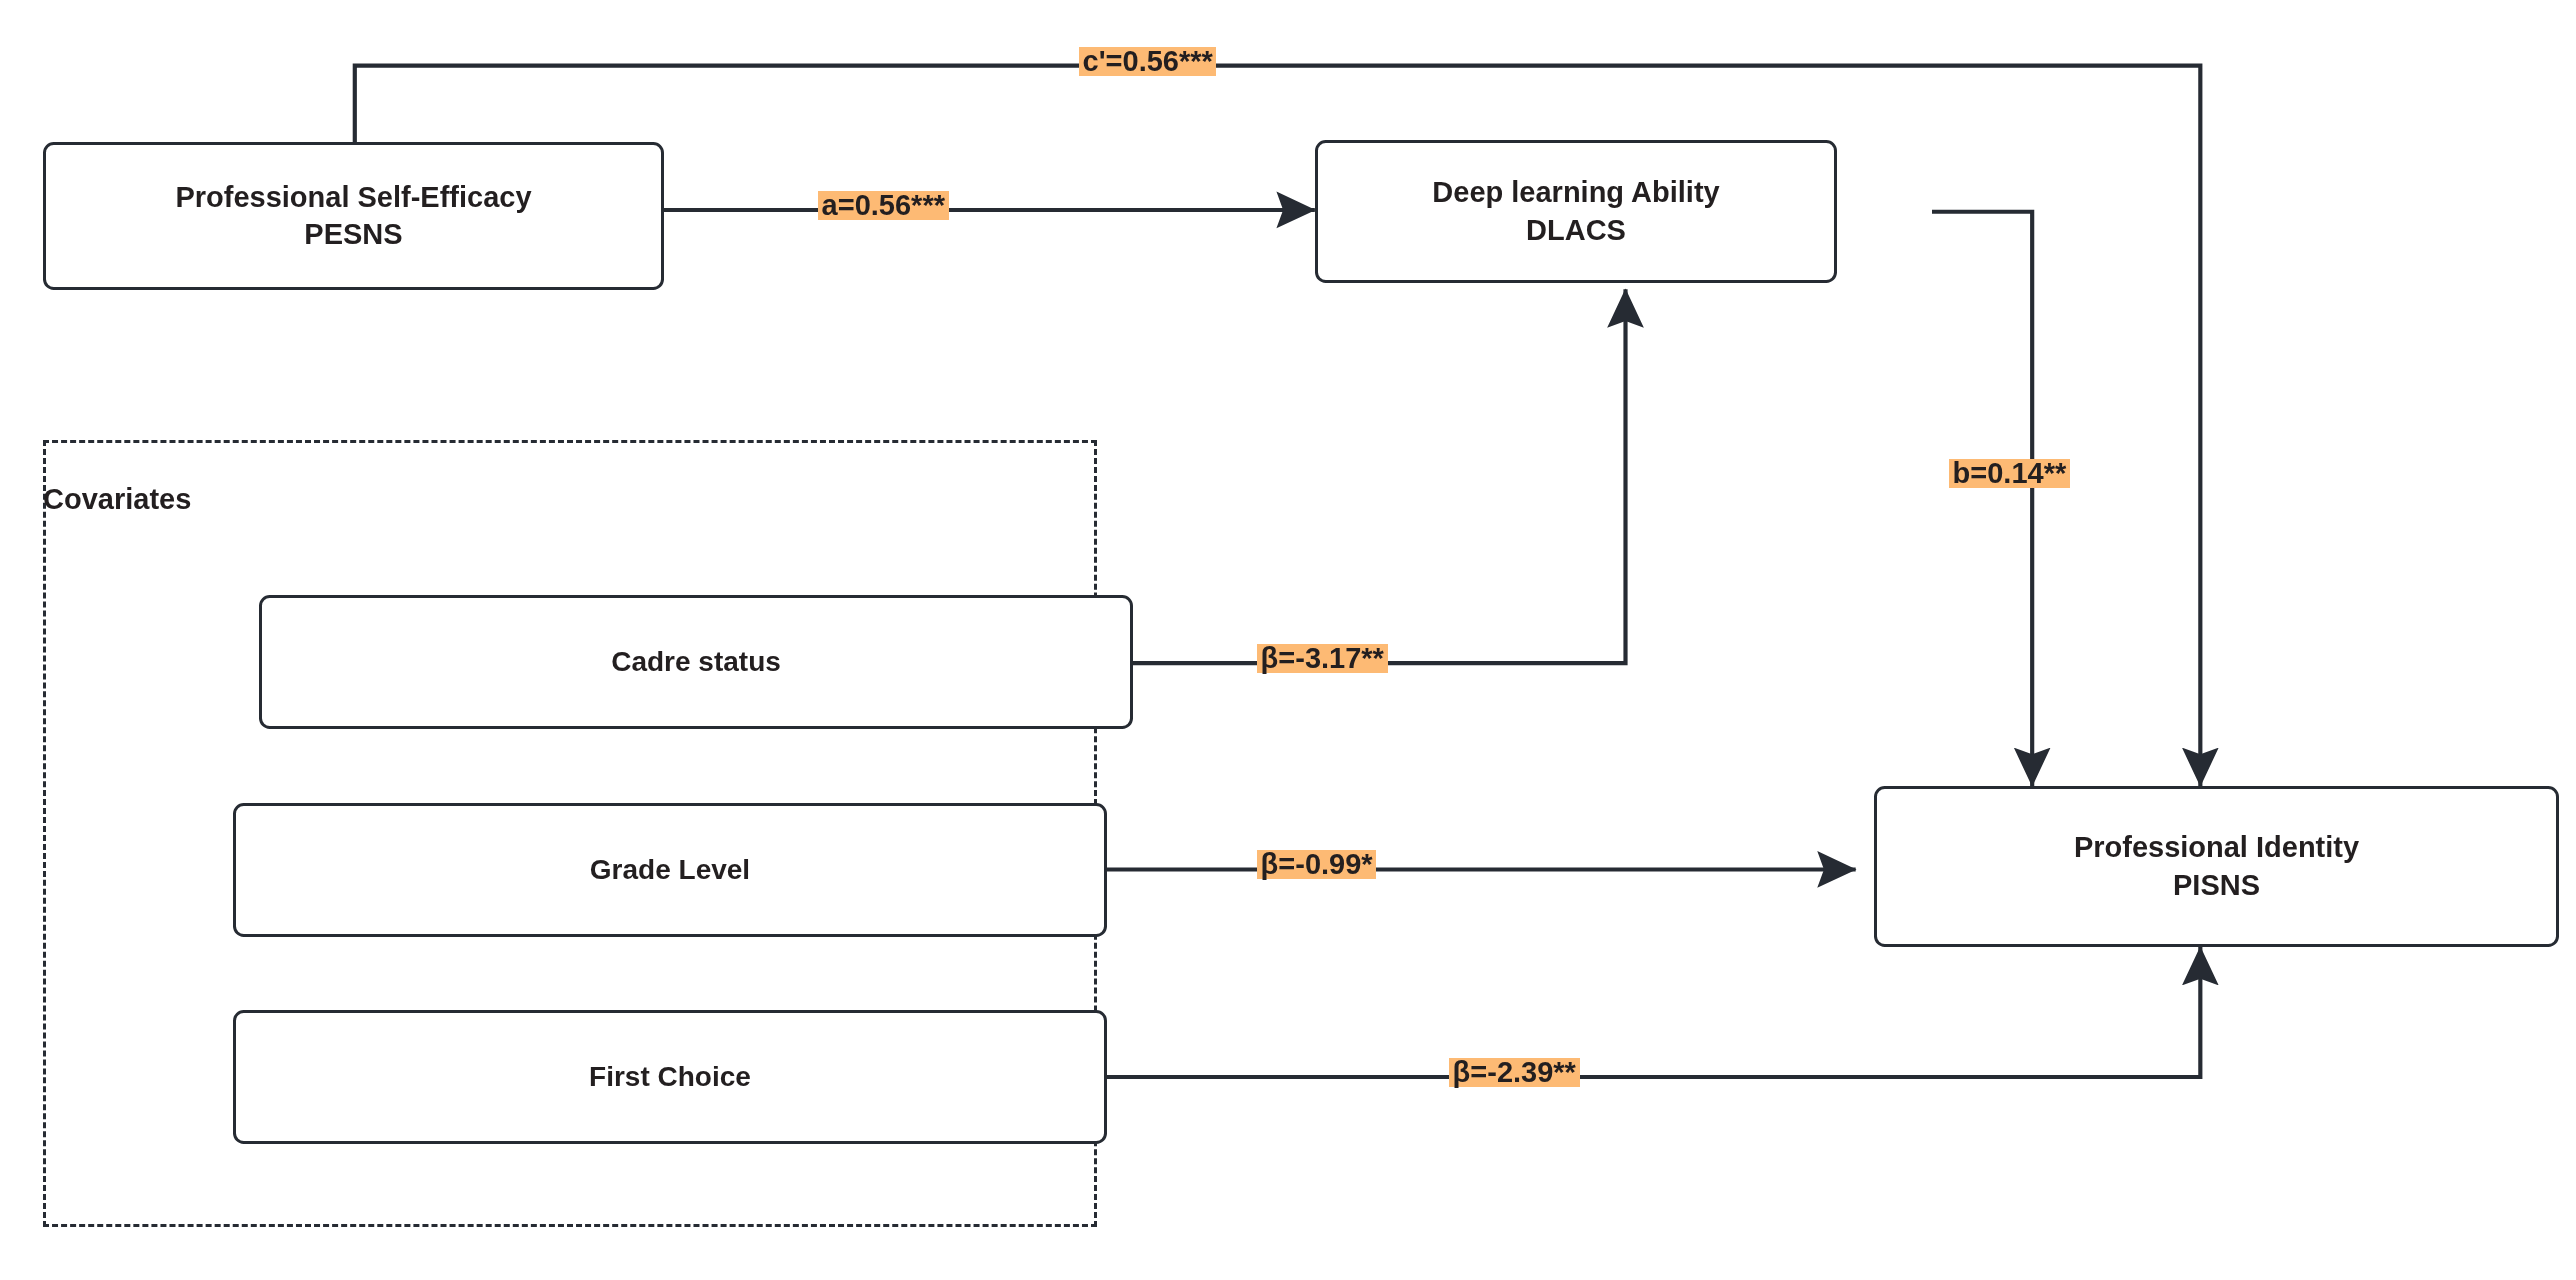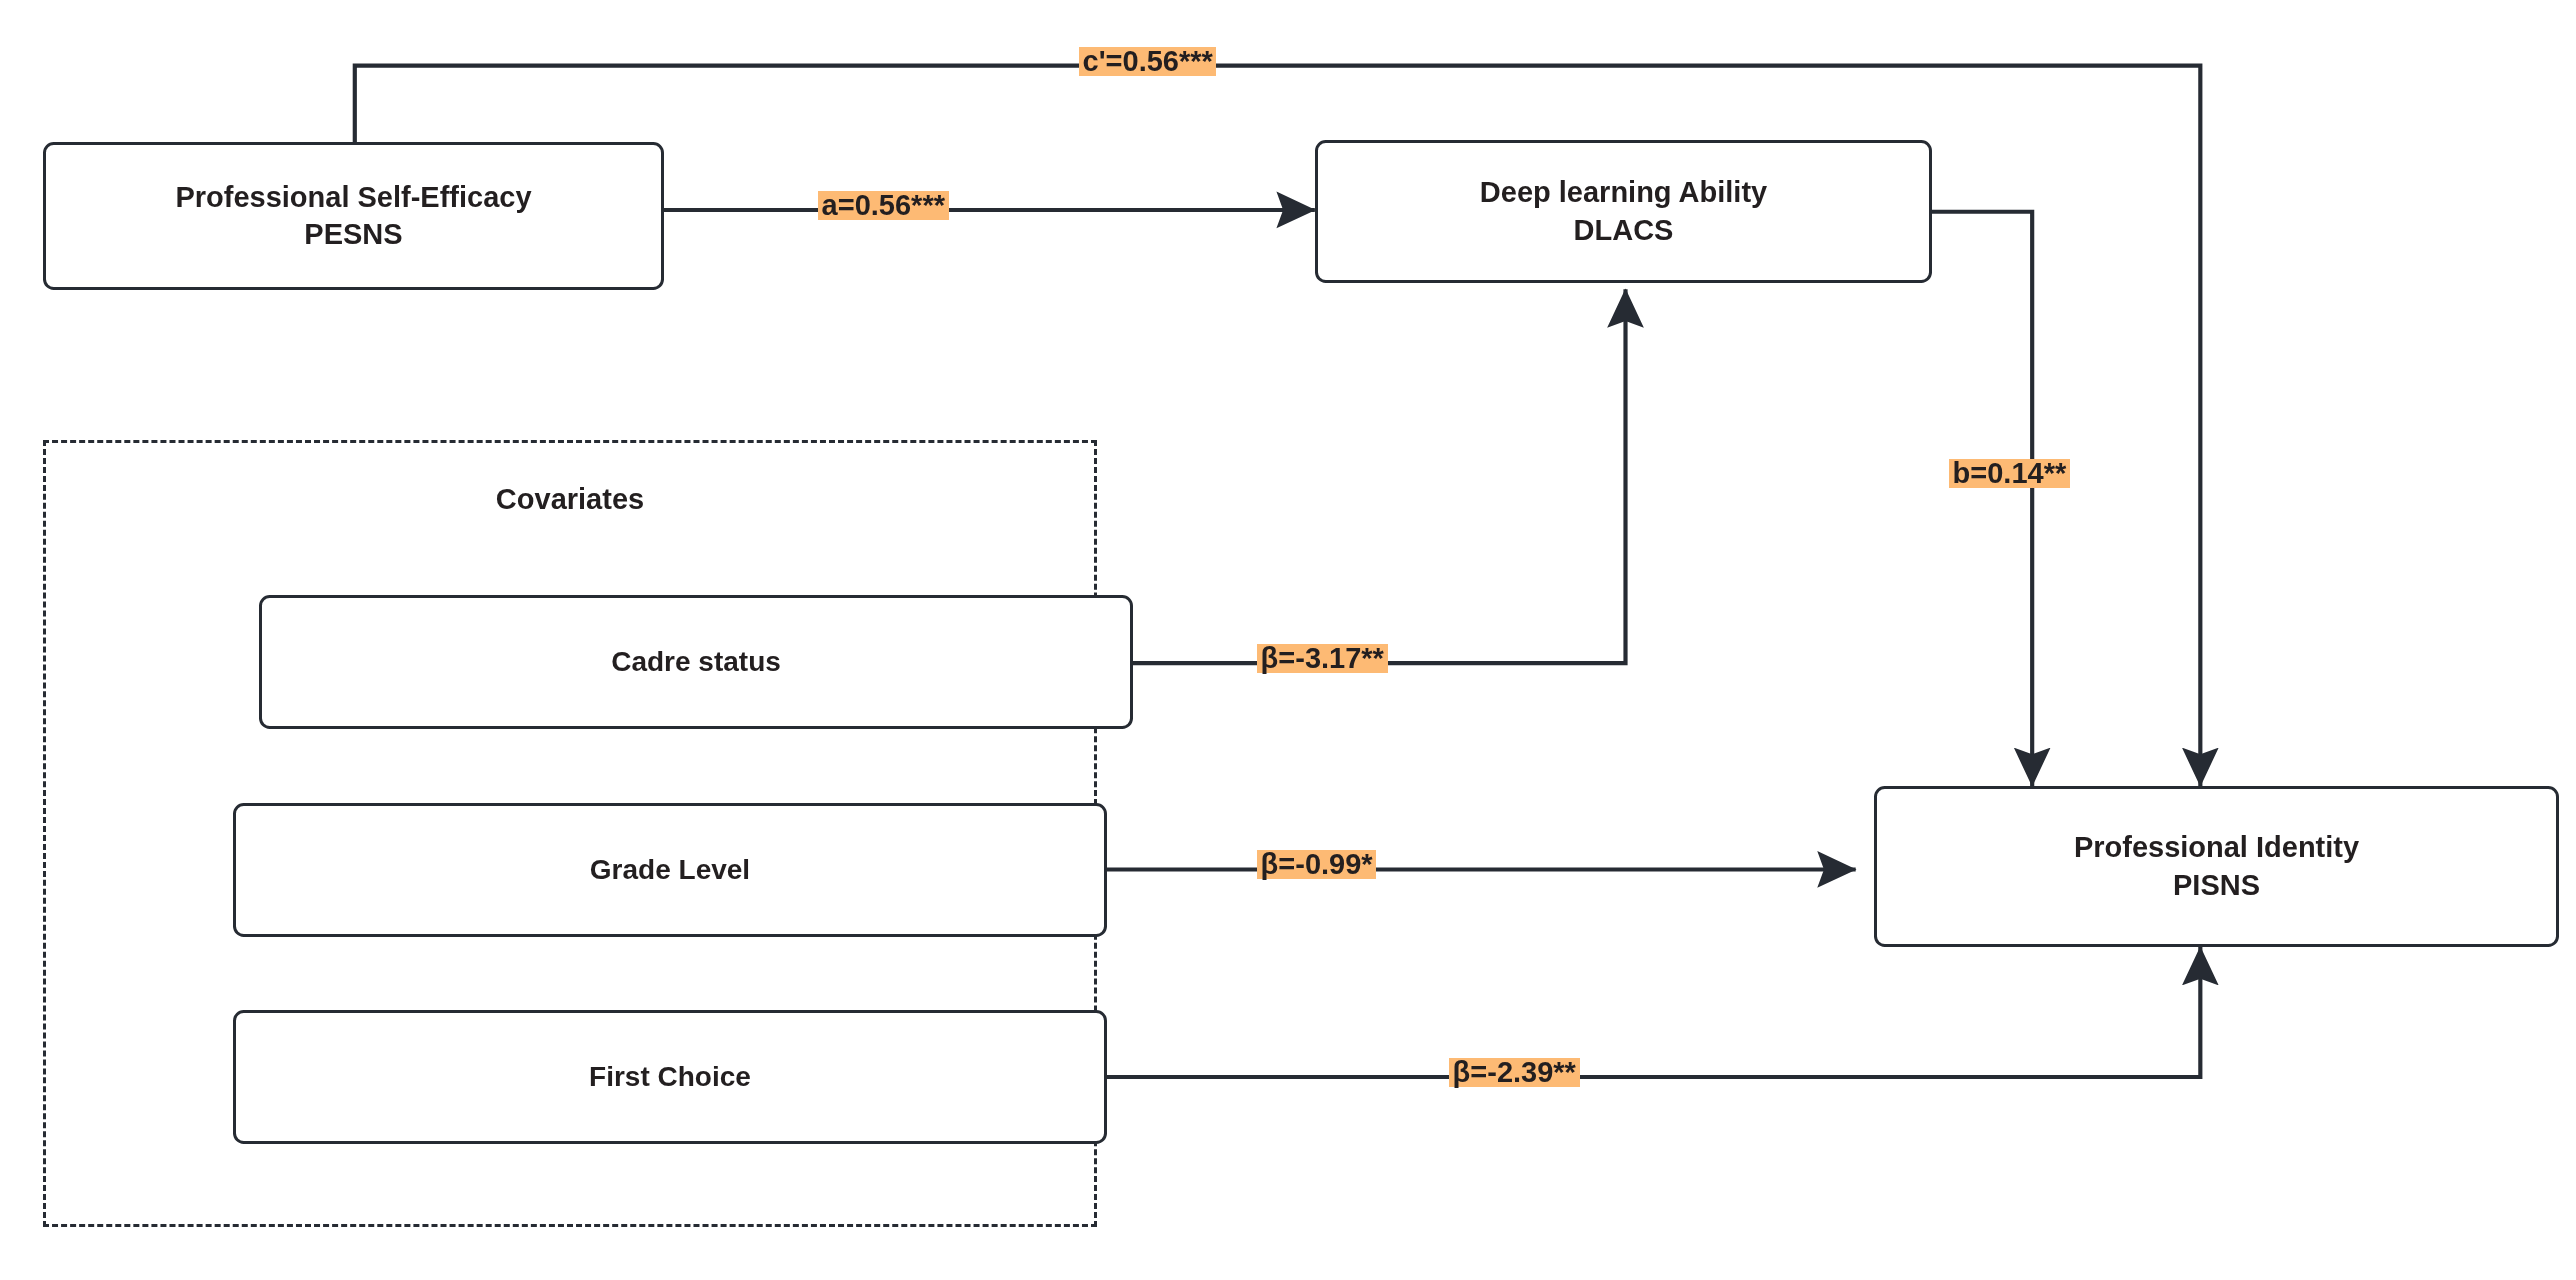--- a/index.html
+++ b/index.html
@@ -57,21 +57,21 @@
     box-sizing: border-box;
     border: 3.6px dashed #262b33;
     background: transparent;
   }
   .covariates-title {
     position: absolute;
     font-size: 29px;
     font-weight: bold;
     color: #231f20;
     white-space: nowrap;
-    text-align: center;
+    text-align: left;
   }
   .path-label {
     position: absolute;
     font-size: 29px;
     font-weight: bold;
     color: #231f20;
     white-space: nowrap;
     background: #fdba74;
     padding: 0 3.6px;
     line-height: 1;
@@ -110,21 +110,21 @@
 
   <div class="covariates-frame" style="left:43px; top:440px; width:1054px; height:787px;"></div>
 
   <div class="covariates-title" style="left:43px; top:483px; width:1054px;">Covariates</div>
 
   <div class="node-box big-node" style="left:43px; top:142px; width:621px; height:148px;">
     <span class="node-line">Professional Self-Efficacy</span>
     <span class="node-line">PESNS</span>
   </div>
 
-  <div class="node-box big-node" style="left:1315px; top:140px; width:617px; height:143px;">
+  <div class="node-box big-node" style="left:1315px; top:140px; width:522px; height:143px;">
     <span class="node-line">Deep learning Ability</span>
     <span class="node-line">DLACS</span>
   </div>
 
   <div class="node-box big-node" style="left:1854px; top:786px; width:685px; height:161px;margin-left:20px;">
     <span class="node-line">Professional Identity</span>
     <span class="node-line">PISNS</span>
   </div>
 
   <div class="node-box cov-node" style="left:233px; top:595px; width:874px; height:134px;margin-left:26px;">

